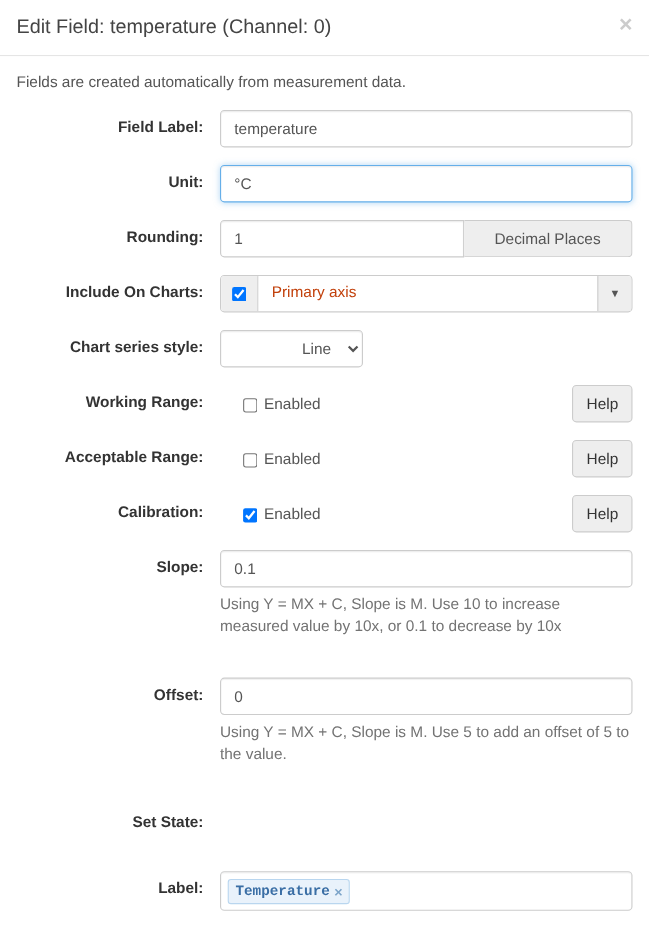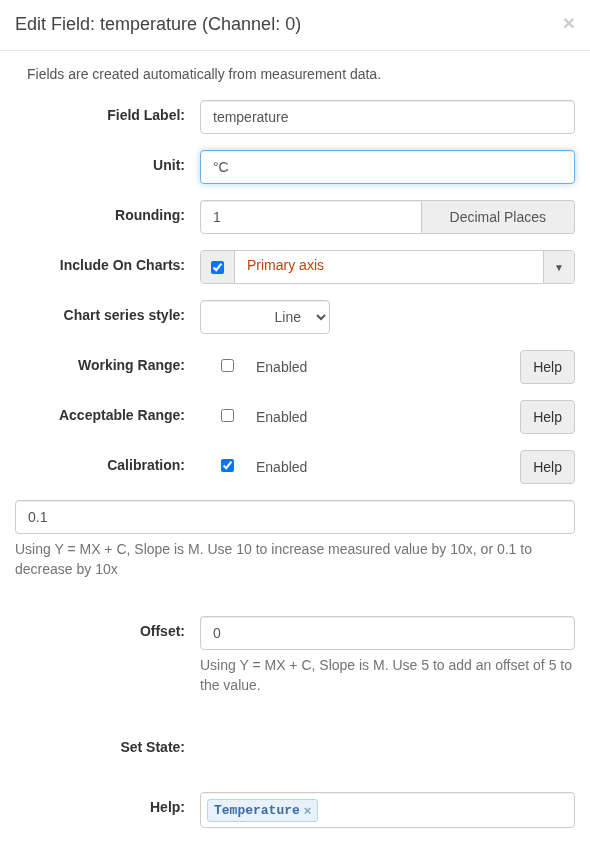--- a/index.html
+++ b/index.html
@@ -31,21 +31,21 @@
     cursor: pointer;
     line-height: 1;
     font-weight: bold;
     background: none;
     border: none;
     padding: 0;
   }
   .modal-body { padding: 15px 15px 20px 15px; }
   .intro {
     color: #555;
-    margin: 0 0 18px 12px;
+    margin: 0 0 18px 0;
   }
   .form-row {
     display: flex;
     align-items: flex-start;
     margin-bottom: 16px;
     margin-top: 15px;
   }
   .form-row.tight { margin-bottom: 8px; }
   .label-col {
     width: 185px;
@@ -133,22 +133,22 @@
   select.form-control { padding-left: 8px; text-align: right; }
   .small-select { width: 130px; }
   .inline-row {
     display: flex;
     align-items: center;
     justify-content: space-between;
     min-height: 34px;
   }
   .check-label {
     display: flex;
-    align-items: flex-start;
-    gap: 22px;
+    align-items: flex-end;
+    gap: 6px;
     color: #555;
     font-weight: normal;
     padding-left: 21px;
   }
   input[type=checkbox] {
     width: 13px;
     height: 13px;
     margin: 0;
   }
   .help-btn {
@@ -285,20 +285,21 @@
         <label class="check-label">
           <input type="checkbox" checked="" style="">
           <span>Enabled</span>
         </label>
         <button class="help-btn">Help</button>
       </div>
     </div>
   </div>
 
   <div class="form-row tight">
+    <div class="label-col">Slope:</div>
     <div class="input-col">
       <input class="form-control" type="text" value="0.1" style="">
       <div class="help-text">Using Y = MX + C, Slope is M. Use 10 to increase measured value by 10x, or 0.1 to decrease by 10x</div>
     </div>
   </div>
 
   <div style="height:14px"></div>
 
   <div class="form-row tight">
     <div class="label-col">Offset:</div>
@@ -310,21 +311,21 @@
 
   <div style="height:14px"></div>
 
   <div class="form-row tight">
     <div class="label-col">Set State:</div>
   </div>
 
   <div style="height:14px"></div>
 
   <div class="form-row">
-    <div class="label-col">Help:</div>
+    <div class="label-col">Label:</div>
     <div class="input-col">
       <div class="tags-input">
         <span class="tag">
           <span>Temperature</span>
           <span class="tag-x">×</span>
         </span>
       </div>
     </div>
   </div>
 

